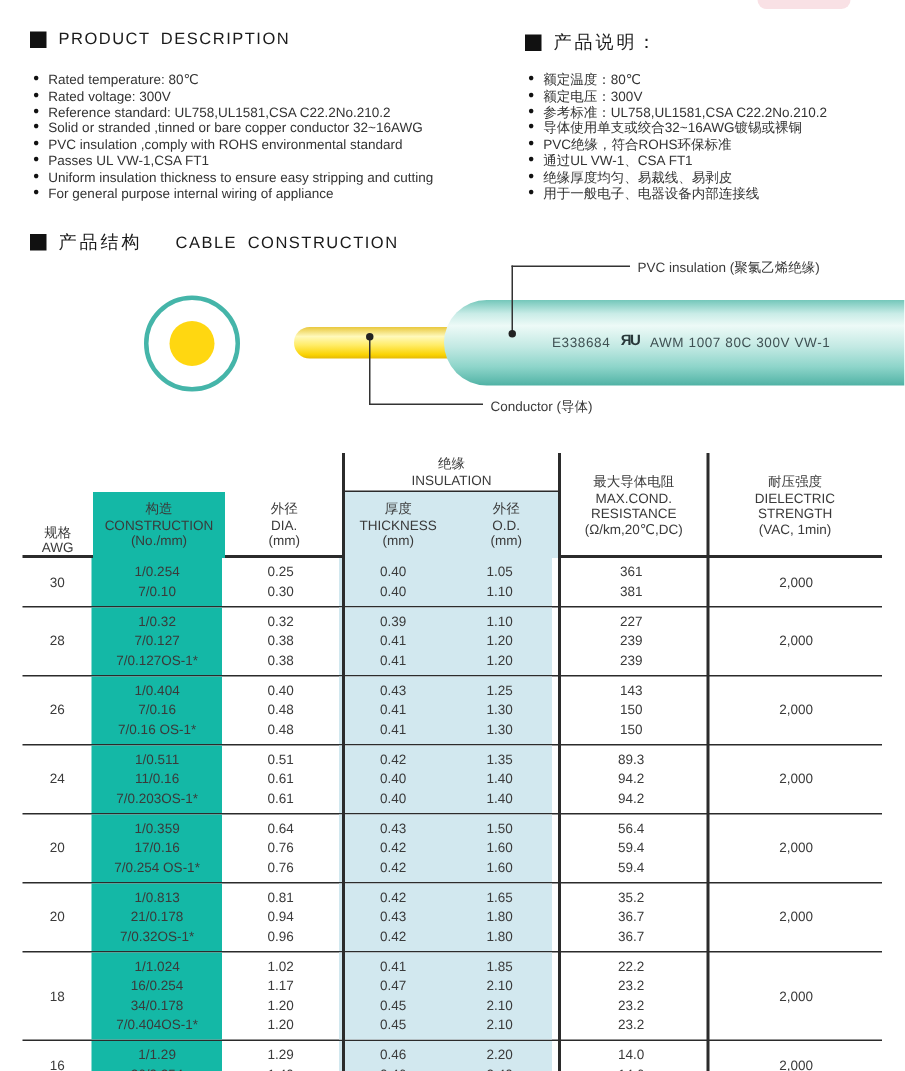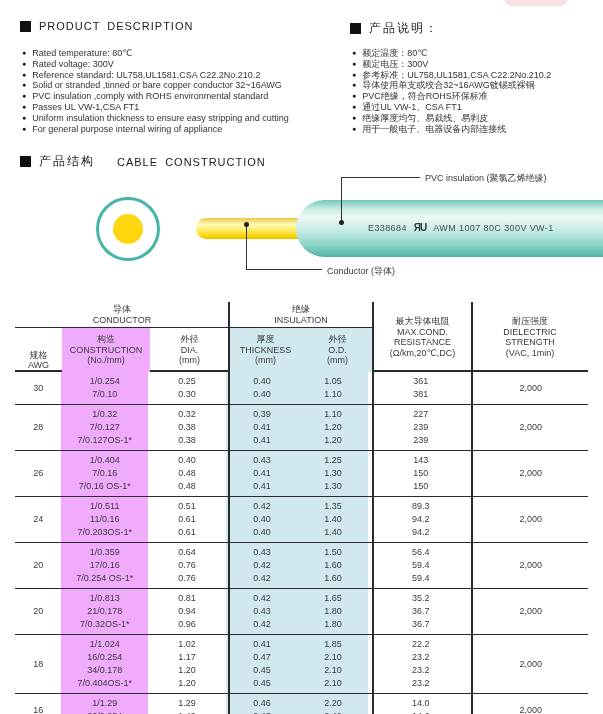--- a/index.html
+++ b/index.html
@@ -39,21 +39,21 @@
   .lead-h{position:absolute;height:1px;background:#333;z-index:4;}
   .lead-dot{position:absolute;width:5px;height:5px;border-radius:50%;background:#222;z-index:5;}
   .diag-label{position:absolute;font-size:9px;color:#3a3a3a;white-space:nowrap;z-index:4;}
   
   .spec-table{position:absolute;left:15px;top:302px;width:573px;height:450px;font-size:9px;color:#3a3a3a;}
   .vline{position:absolute;top:0;height:100%;width:1.5px;background:#2b2b2b;z-index:6;}
   .t-header{position:relative;height:70px;border-bottom:2px solid #2b2b2b;box-sizing:border-box;}
   .hcell{position:absolute;display:flex;flex-direction:column;justify-content:center;
     align-items:center;text-align:center;line-height:10.5px;box-sizing:border-box;}
   .grpcell{border-bottom:1px solid #2b2b2b;}
-  .bg-y{background:#f0abfc;}
+  .bg-y{background:#14b8a6;}
   .bg-b{background:#d2e8ef;}
   .t-body{}
   .t-group{display:flex;border-bottom:1.5px solid #2b2b2b;align-items:stretch;}
   .c{box-sizing:border-box;padding:3px 0;text-align:center;display:flex;flex-direction:column;
      justify-content:center;line-height:13px;}
   .c.awg{width:47px;}
   .c.cons{width:88px;}
   .c.dia{width:79px;}
   .c.thick{width:73px;}
   .c.od{width:71px;}
@@ -139,24 +139,20 @@
 <div class="lead-h" style="left:246px;top:269px;width:76px;"></div>
 <div class="diag-label" style="left:327px;top:265px;">Conductor (导体)</div>
 
 <div class="spec-table">
 
   <div class="vline" style="left:213px;"></div>
   <div class="vline" style="left:357px;"></div>
   <div class="vline" style="left:456px;"></div>
 
   <div class="t-header">
-    <div class="hcell grpcell" style="left:0;top:0;width:214px;height:26px;">
-        <div>导体</div>
-        <div>CONDUCTOR</div>
-      </div>
     <div class="hcell grpcell" style="left:214px;top:0;width:144px;height:26px;text-align:right;">
         <div>绝缘</div>
         <div>INSULATION</div>
       </div>
     <div class="hcell" style="left:0;top:36px;width:47px;height:44px;text-align:right;">
         <div>规格</div>
         <div>AWG</div>
       </div>
     <div class="hcell bg-y" style="left:47px;top:26px;width:88px;height:44px;">
         <div>构造</div>

